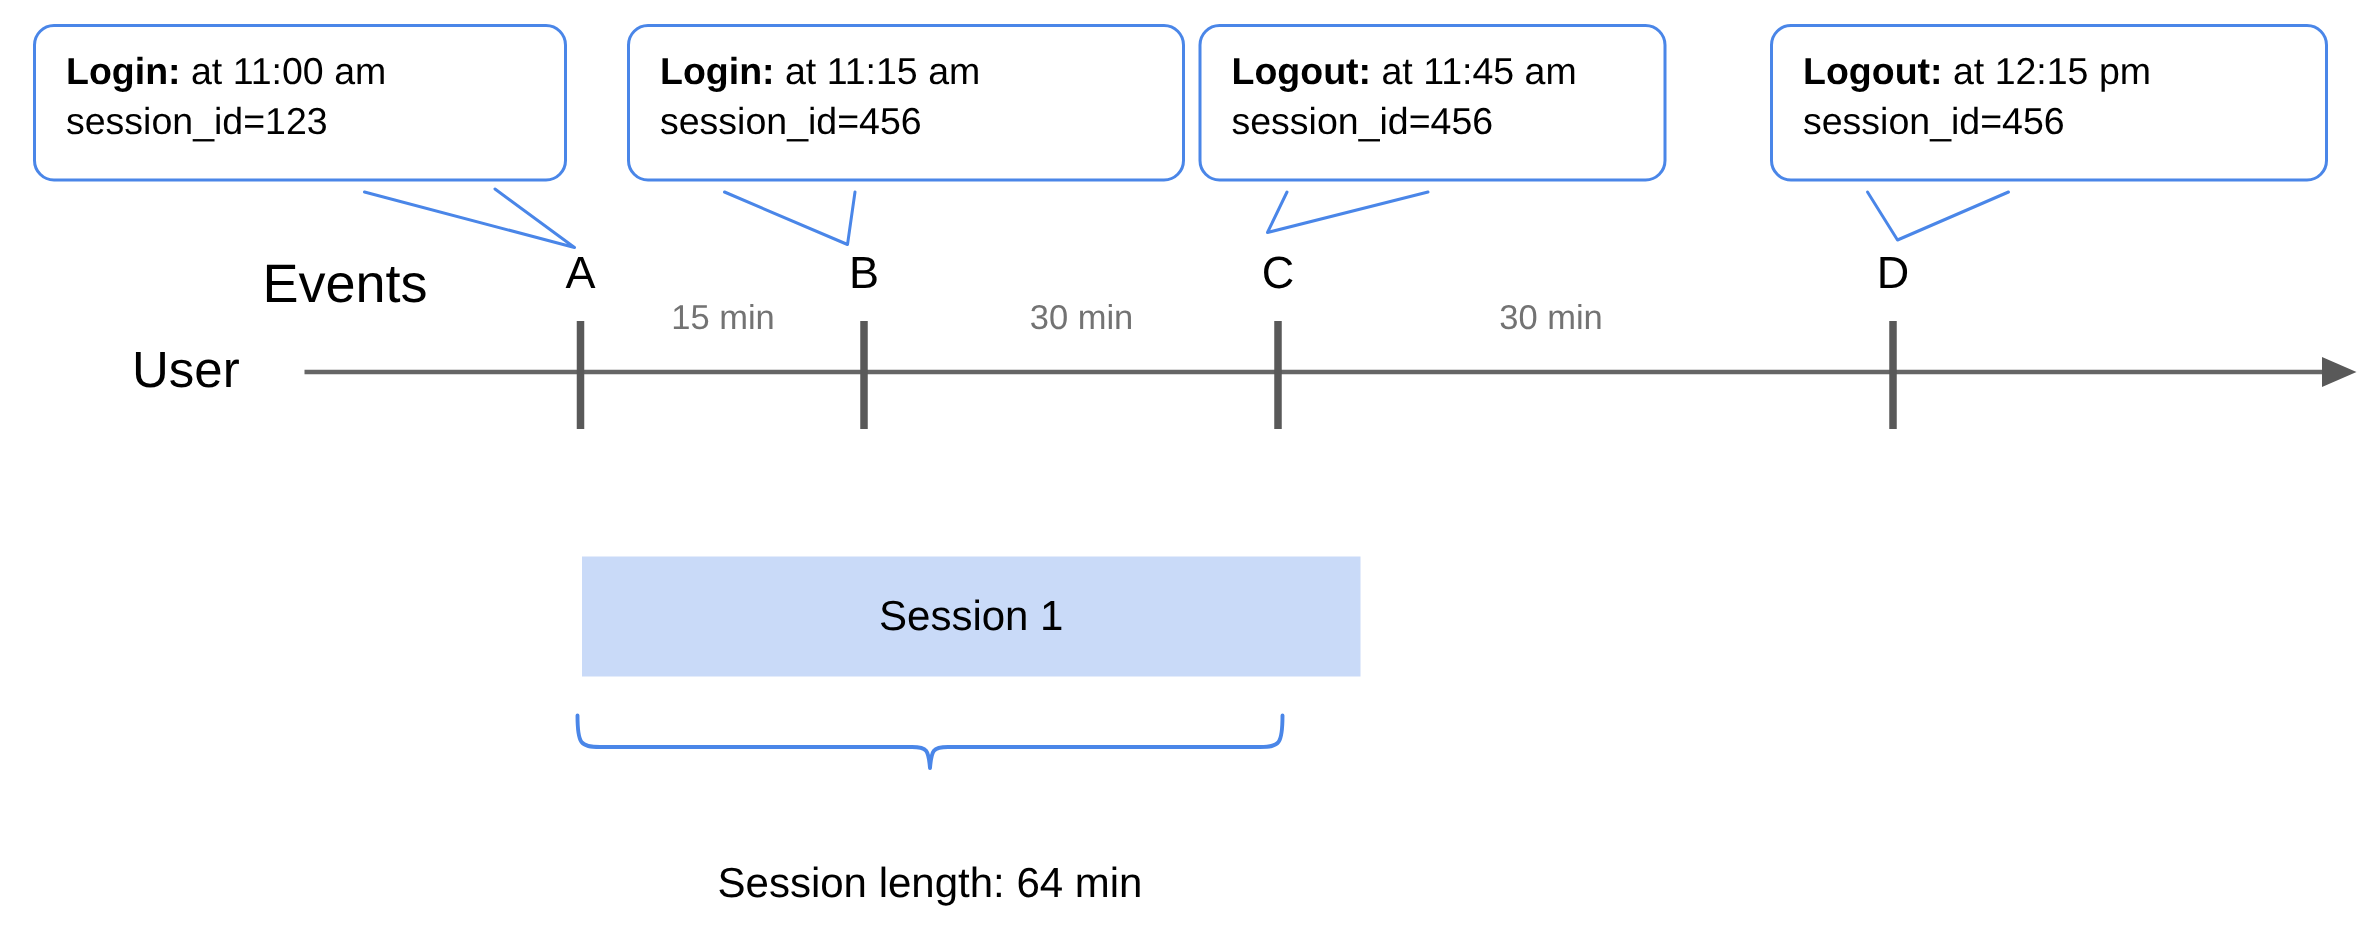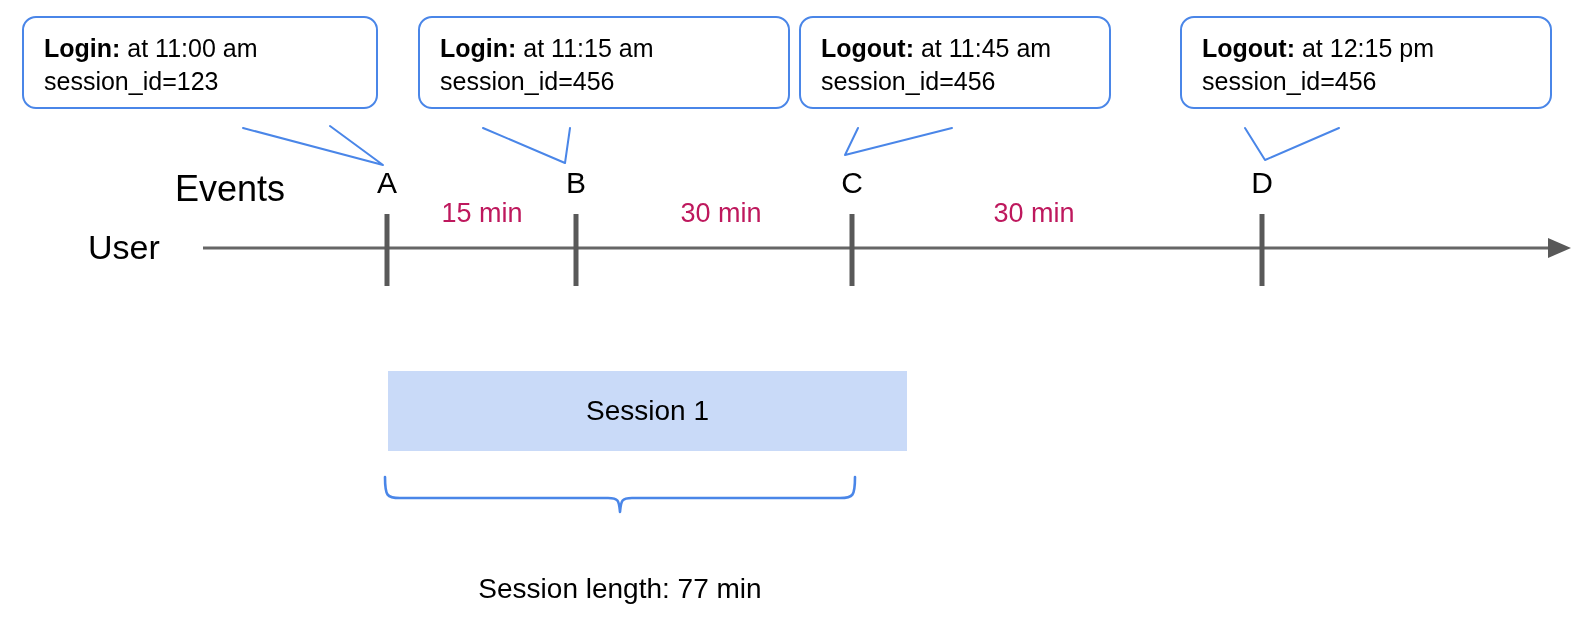--- a/index.html
+++ b/index.html
@@ -20,21 +20,21 @@
     overflow: hidden;
   }
 
   
   .callout {
     position: absolute;
     box-sizing: border-box;
     border: 2px solid #4a86e8;
     border-radius: 14px;
     background: #ffffff;
-    padding: 14px 18px 8px 20px;
+    padding: 14px 18px 20px 20px;
     line-height: 1.33;
     font-size: 25px;
     color: #000000;
     white-space: nowrap;
   }
   .callout .line1 { display: block; }
   .callout .line2 { display: block; }
   .callout .evt {
     font-weight: bold;
   }
@@ -75,22 +75,22 @@
     font-size: 30px;
     color: #000000;
     transform: translateX(-50%);
     white-space: nowrap;
   }
 
   
   .interval-label {
     position: absolute;
     top: 198px;
-    font-size: 27px;
-    color: #be185d;
+    font-size: 23px;
+    color: #737373;
     transform: translateX(-50%);
     white-space: nowrap;
   }
 
   
   #session-bar {
     position: absolute;
     left: 388px;
     top: 371px;
     width: 519px;
@@ -183,15 +183,15 @@
   <svg id="brace-svg" viewBox="0 0 1574 630" width="1574" height="630">
     <path d="M 385,477
              C 385,496 387,498 400,498
              L 608,498
              C 618,498 619,500 620,512
              C 621,500 622,498 632,498
              L 840,498
              C 853,498 855,496 855,477" fill="none" stroke="#4a86e8" stroke-width="2.6" stroke-linecap="round" stroke-linejoin="round"></path>
   </svg>
 
-  <div id="session-length-caption">Session length: 77 min</div>
+  <div id="session-length-caption">Session length: 64 min</div>
 
 </div>
 
 </body></html>

